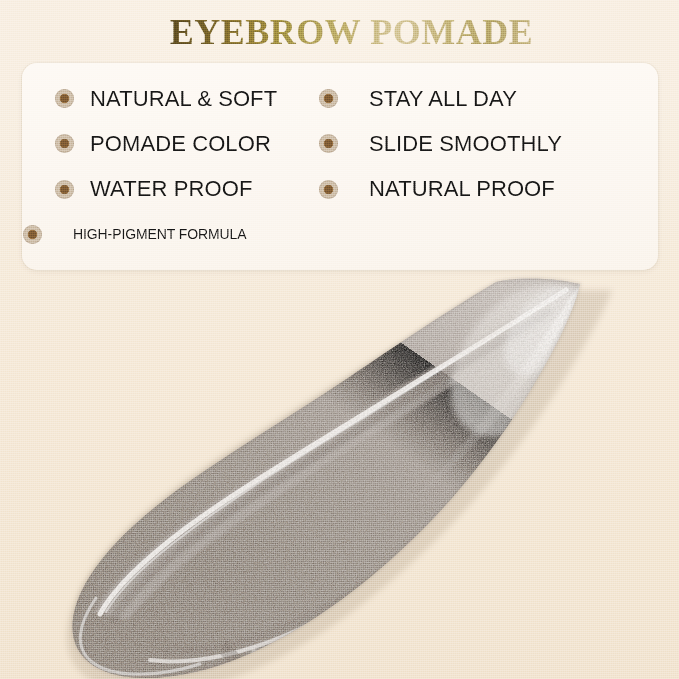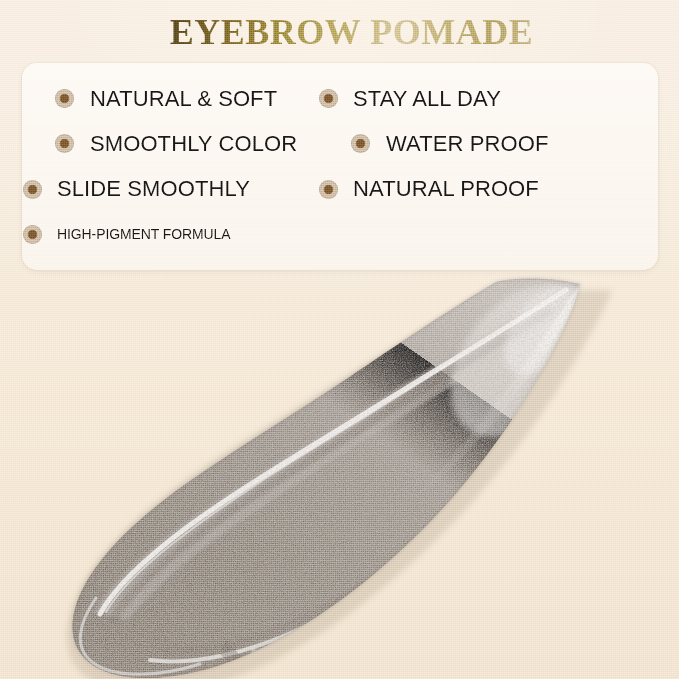--- a/index.html
+++ b/index.html
@@ -58,21 +58,21 @@
     background:radial-gradient(circle at 50% 50%, #6d4f2d 0 28%, #7a5b36 28% 33%, #c6b39a 38% 78%, #bead92 78% 100%);
     box-shadow:inset 0 0 0 1px rgba(150,130,105,.35);
   }
   .feat .label{
     color:#141414;
     font-size:22px;
     letter-spacing:.1px;
     white-space:nowrap;
   }
   .col-left .label{margin-left:16px;}
-  .col-right .label{margin-left:15px;}
+  .col-right .label{margin-left:31px;}
   .col-left{padding-left:33px;}
   .col-right{padding-left:1px;}
   
   .feat.tight .label{font-size:14px;letter-spacing:-.1px;}
 
   
   .swatch-layer{position:absolute;left:0;top:268px;width:679px;height:411px;}
   svg.swatch{position:absolute;left:0;top:0;width:679px;height:411px;display:block;}
 </style>
 </head>
@@ -91,30 +91,30 @@
         <span class="dot"></span>
         <span class="label">NATURAL &amp; SOFT</span>
       </div>
       <div class="feat col-right">
         <span class="dot"></span>
         <span class="label">STAY ALL DAY</span>
       </div>
 
       <div class="feat col-left">
         <span class="dot"></span>
-        <span class="label">SMOOTHLY COLOR</span>
-      </div>
+        <span class="label">POMADE COLOR</span>
+      </div>
+      <div class="feat col-right">
+        <span class="dot"></span>
+        <span class="label">SLIDE SMOOTHLY</span>
+      </div>
+
       <div class="feat col-left">
         <span class="dot"></span>
         <span class="label">WATER PROOF</span>
-      </div>
-
-      <div class="feat col-right">
-        <span class="dot"></span>
-        <span class="label">SLIDE SMOOTHLY</span>
       </div>
       <div class="feat col-right">
         <span class="dot"></span>
         <span class="label">NATURAL PROOF</span>
       </div>
 
       <div class="feat col-right tight">
         <span class="dot"></span>
         <span class="label">HIGH-PIGMENT FORMULA</span>
       </div>

